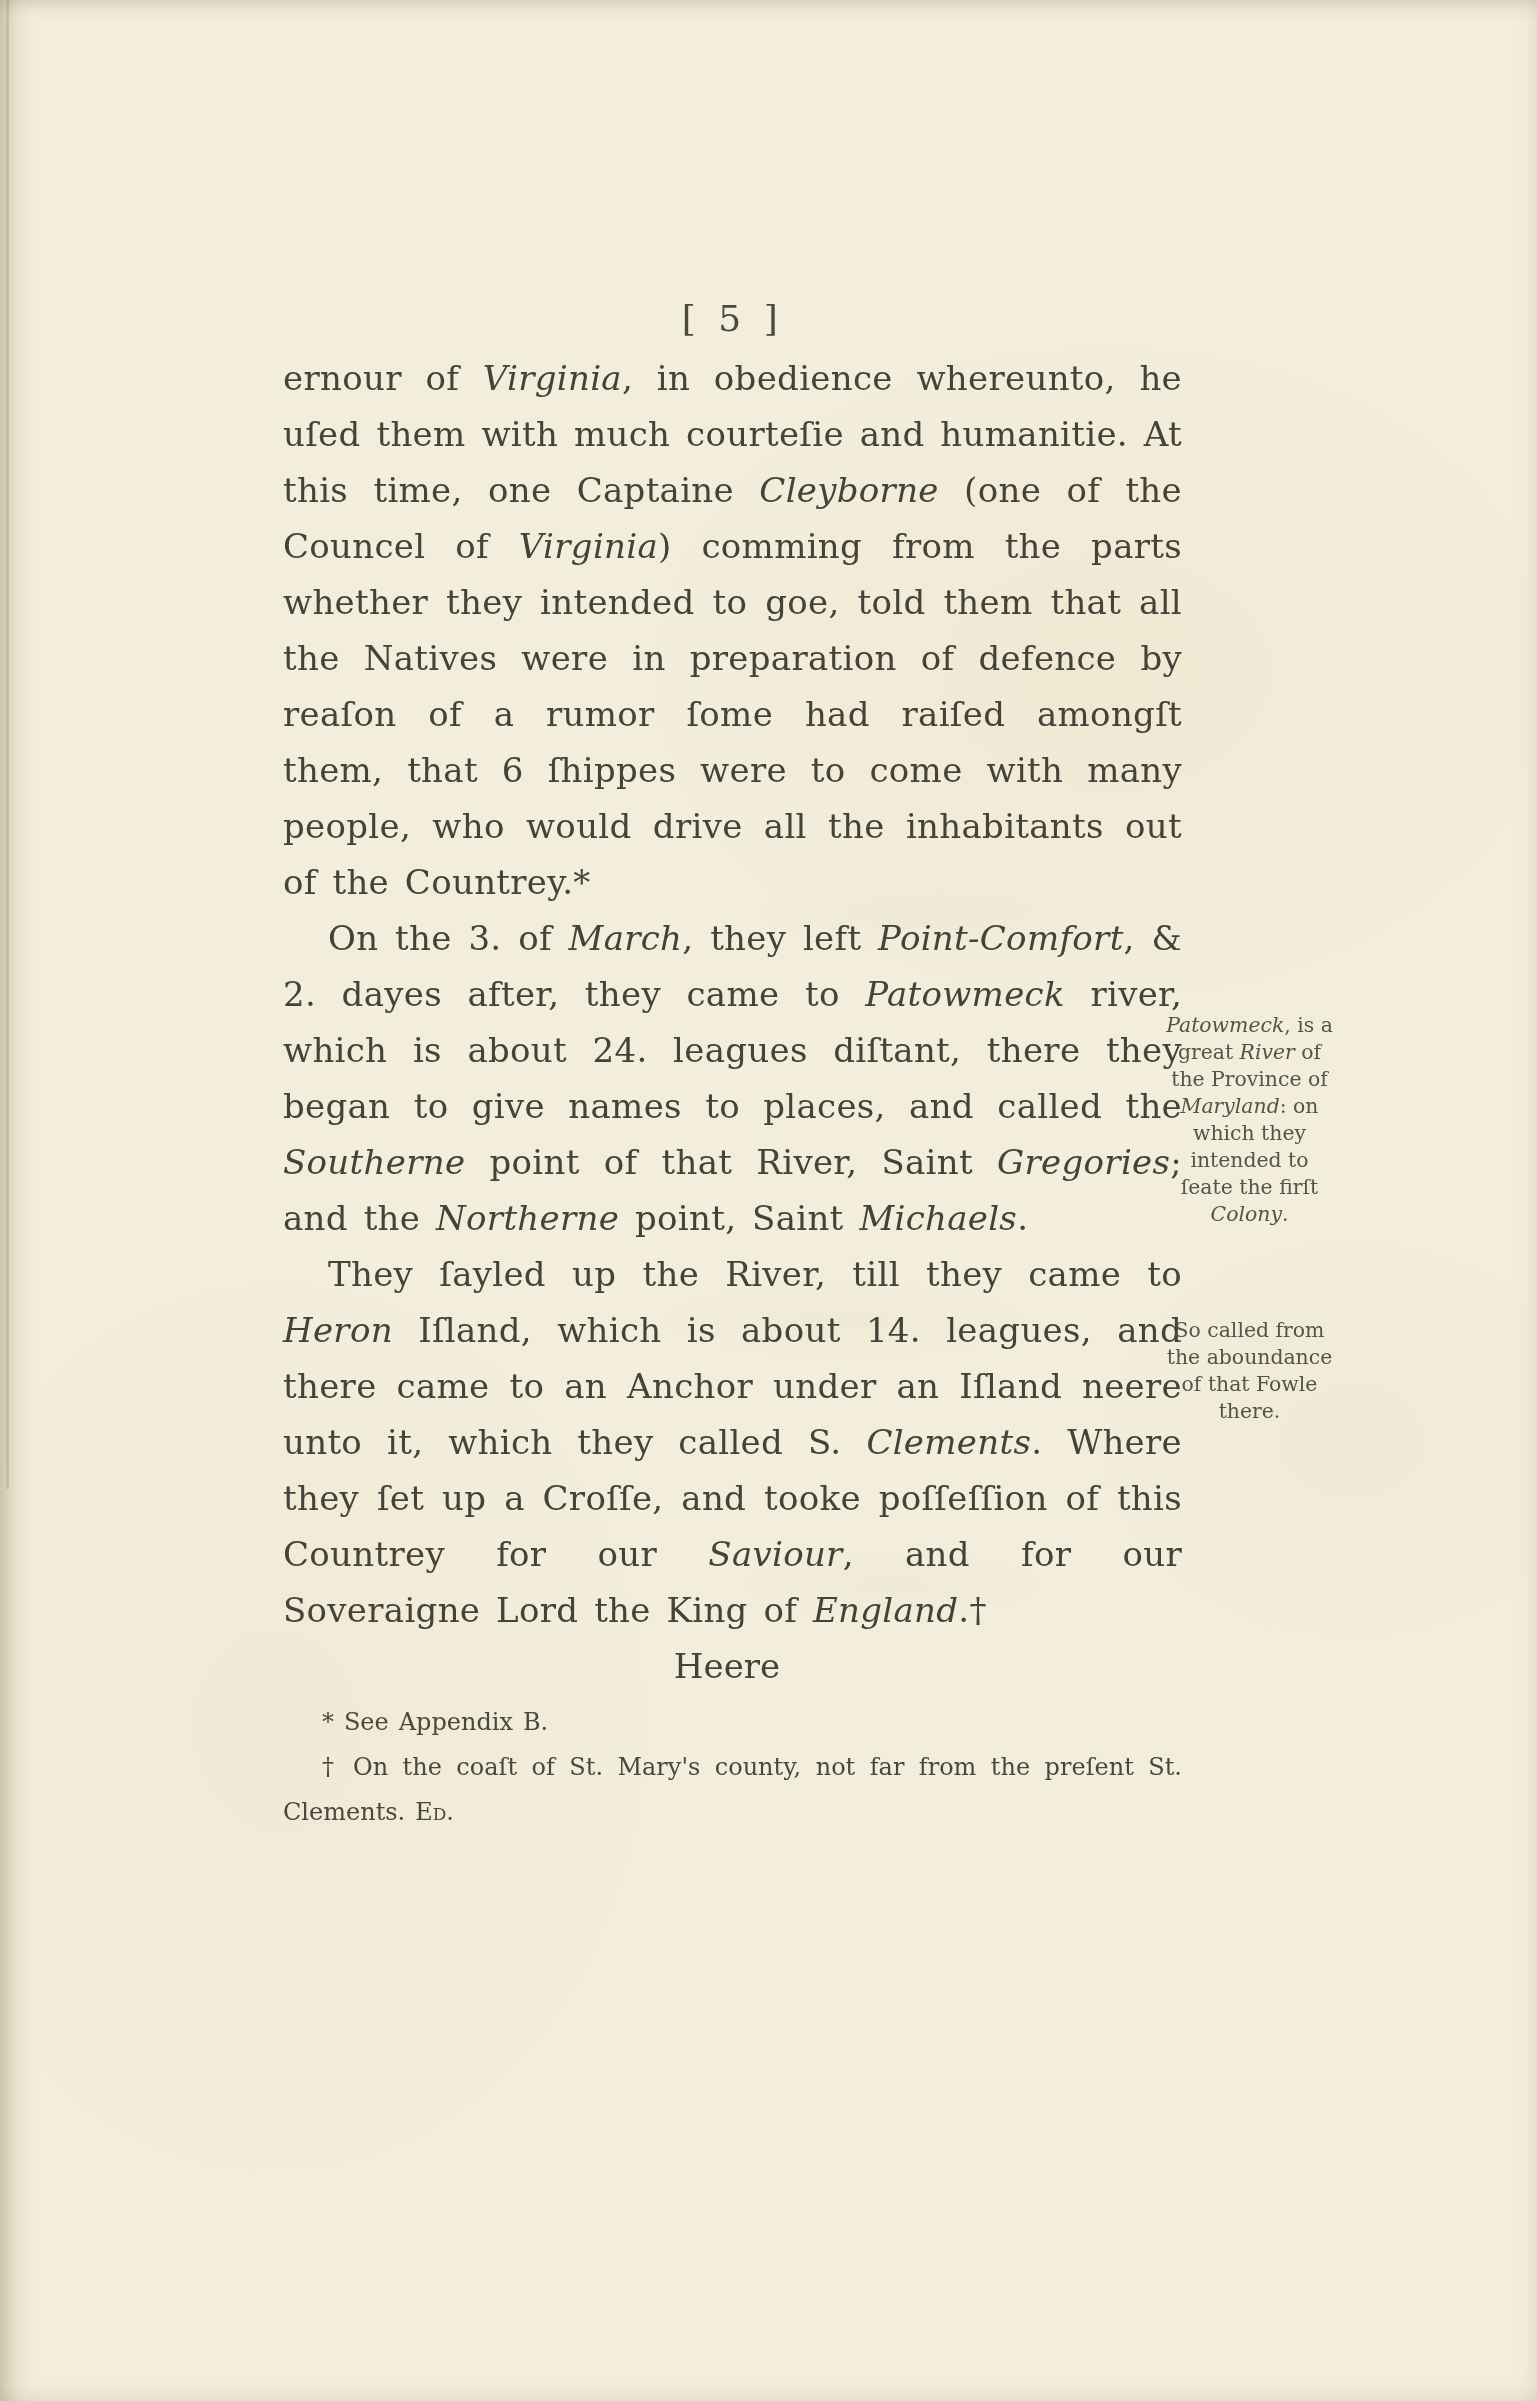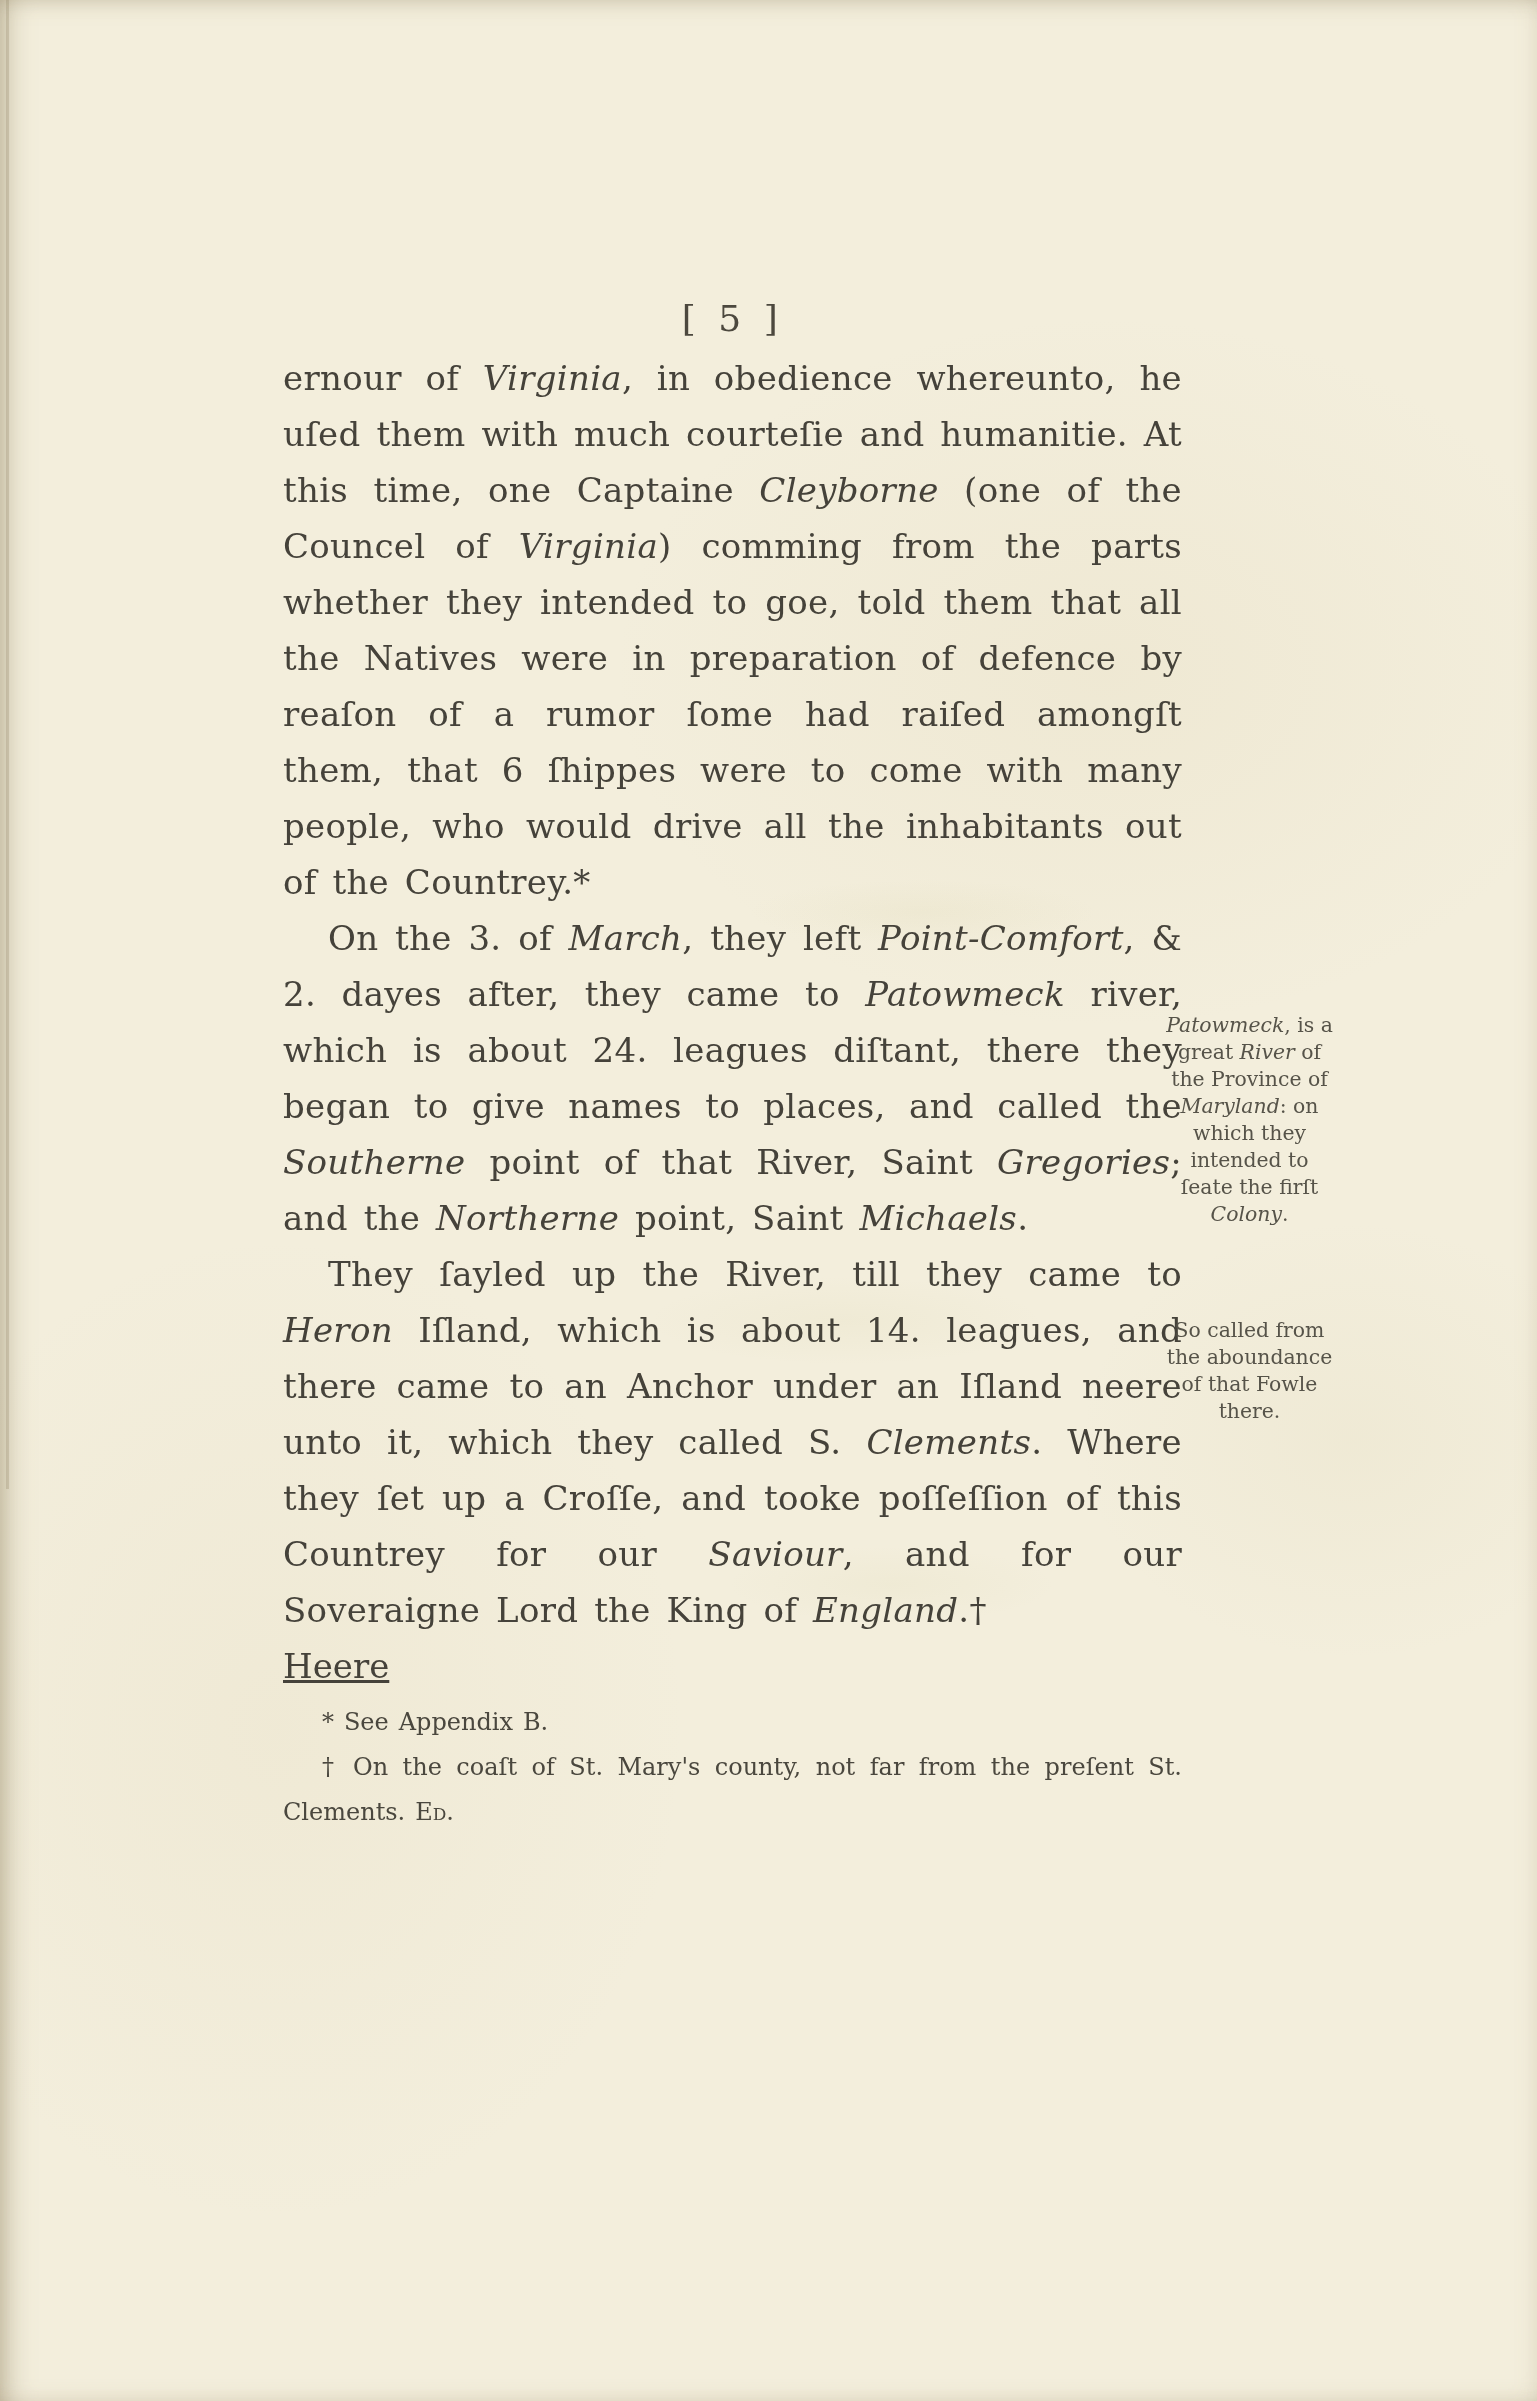--- a/index.html
+++ b/index.html
@@ -70,26 +70,25 @@
     word-spacing: 4.7px;
     letter-spacing: 0.3px;
     text-indent: 45px;
   }
   .para.no-indent {
     text-indent: 0;
   }
   .it { font-style: italic; }
   .sc { font-variant: small-caps; }
   .catchword-line {
-    text-align: left;
+    text-align: center;
     font-size: 34px;
     line-height: 56px;
     padding-right: 11px;
     color: #45423a;
-    text-decoration: underline;
   }
   .footnotes {
     margin-top: 6px;
     width: 899px;
   }
   .footnote {
     margin: 0;
     font-size: 24px;
     line-height: 45px;
     text-align: justify;

